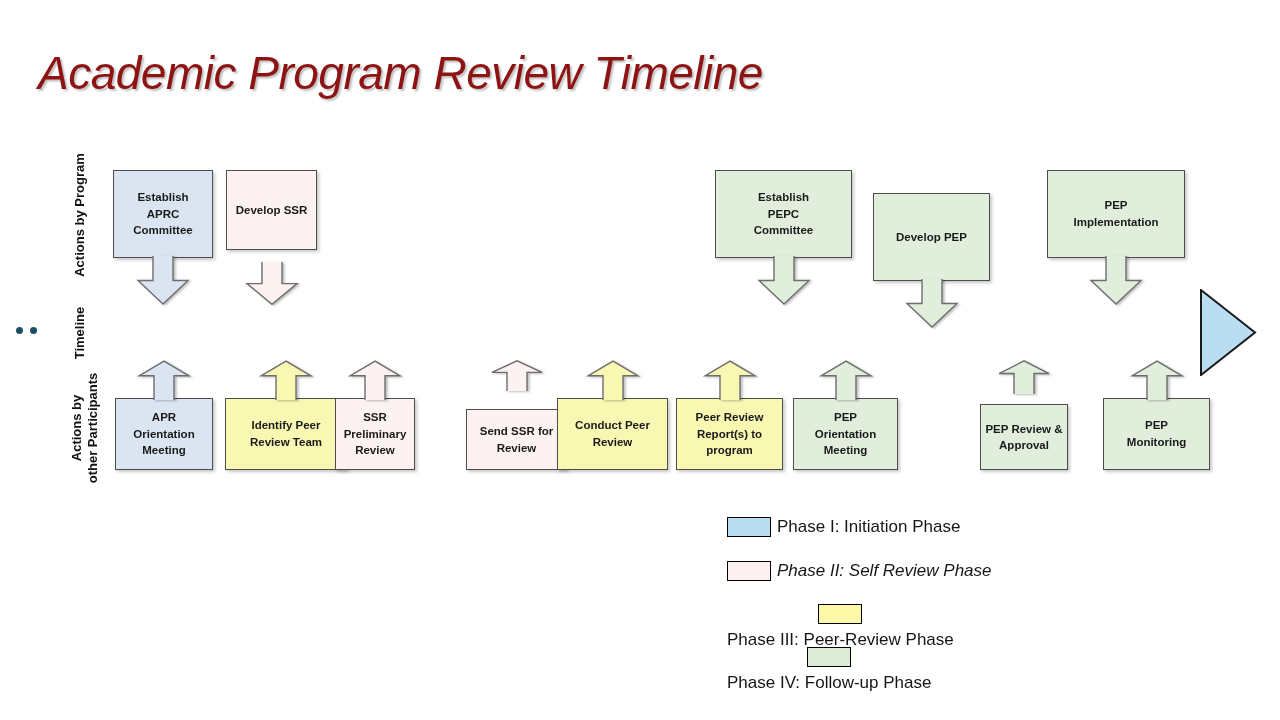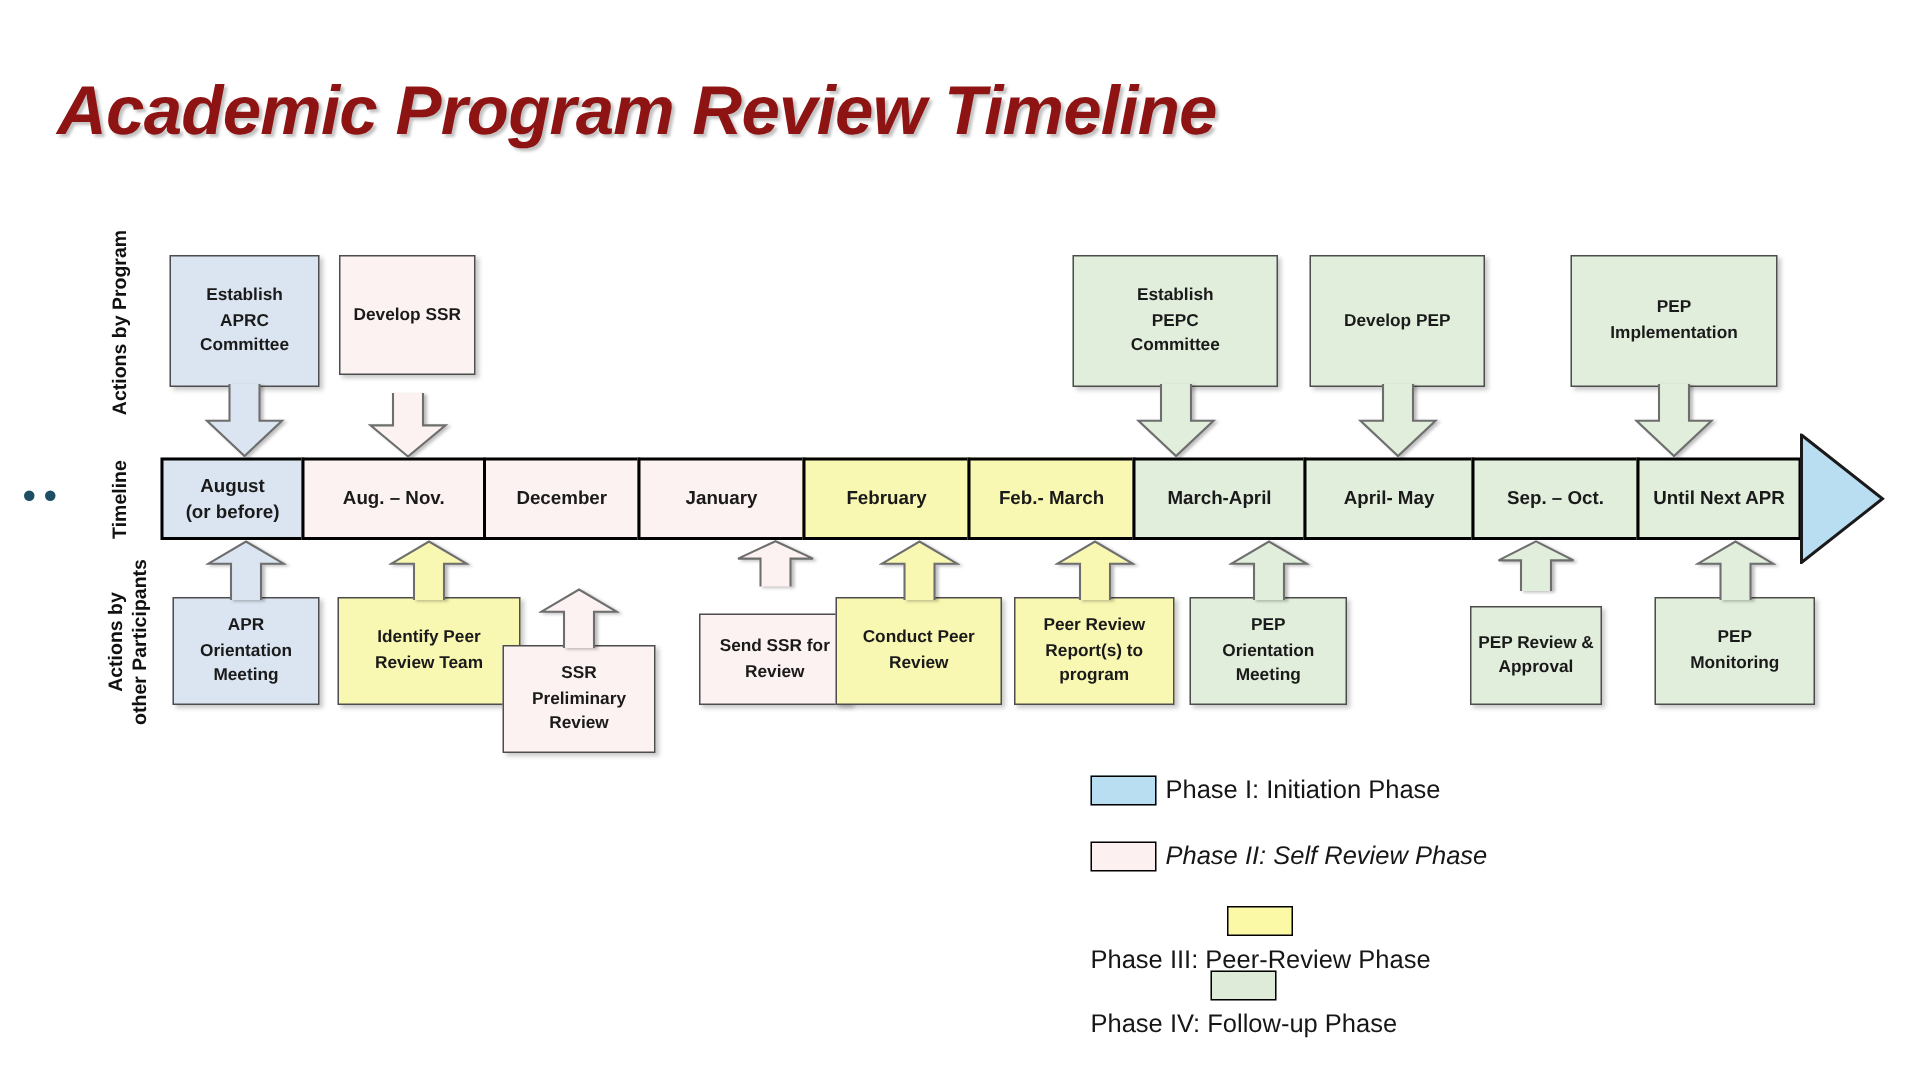--- a/index.html
+++ b/index.html
@@ -5,21 +5,21 @@
   * { margin:0; padding:0; box-sizing:border-box; }
   html,body { background:#fff; }
   .stage {
     position:relative; width:1280px; height:720px; background:#ffffff;
     font-family:"Liberation Sans", sans-serif; overflow:hidden;
   }
 
   
   .title {
     position:absolute; left:38px; top:46px;
-    font-size:46px; font-weight:bold; font-style:italic;
+    font-size:46px; font-weight:normal; font-style:italic;
     color:var(--title); letter-spacing:-0.5px; white-space:nowrap;
     text-shadow:2px 2px 2px rgba(120,120,120,0.45);
   }
 
   
   .dots { position:absolute; left:16px; top:327px; display:flex; gap:7px; }
   .dot  { width:7px; height:7px; border-radius:50%; background:var(--dot); }
 
   .rot {
     position:absolute; transform:rotate(-90deg);
@@ -70,26 +70,26 @@
   .action.bot .arr { margin-bottom:-2px; }
   .arr path { stroke:#6e6e6e; stroke-width:1.4; vector-effect:non-scaling-stroke; }
   .ph1 .abox, .ph1 .arr path { background:var(--phase1); fill:var(--phase1); }
   .ph2 .abox, .ph2 .arr path { background:var(--phase2); fill:var(--phase2); }
   .ph3 .abox, .ph3 .arr path { background:var(--phase3); fill:var(--phase3); }
   .ph4 .abox, .ph4 .arr path { background:var(--phase4); fill:var(--phase4); }
 
   .tb1 { left:113px;  width:100px; }
   .tb2 { left:226px;  width:91px;gap:14px;  }
   .tb3 { left:715px;  width:137px; }
-  .tb4 { left:873px;  width:117px; }
+  .tb4 { left:873px;  width:117px;margin-top:23px; }
   .tb5 { left:1047px; width:138px; }
 
   .bb1 { left:115px;  width:98px;  }
   .bb2 { left:225px;  width:122px; }
-  .bb3 { left:335px;  width:102px;margin-top:32px; }
+  .bb3 { left:335px;  width:80px; }
   .bb4 { left:466px;  width:101px;gap:20px; }
   .bb5 { left:557px;  width:111px; }
   .bb6 { left:676px;  width:107px; }
   .bb7 { left:793px;  width:105px; }
   .bb8 { left:980px;  width:88px;gap:12px; }
   .bb9 { left:1103px; width:107px; }
 
   
   .lrow { position:absolute; left:727px; height:22px; display:flex; align-items:center; gap:6px; }
   .lr1 { top:516px; } .lr2 { top:560px;font-style:italic; } .lr3 { top:604px;flex-direction:column; } .lr4 { top:647px;flex-direction:column; }
@@ -112,33 +112,20 @@
     <span class="dot"></span>
   </div>
 
   <div class="rot lbl-top">Actions by Program</div>
   <div class="rot lbl-mid">Timeline</div>
   <div class="rot lbl-bot">
     <div>Actions by</div>
     <div>other Participants</div>
   </div>
 
-  <div class="trow">
-    <div class="tcell">August
-(or before)</div>
-    <div class="tcell">Aug. – Nov.</div>
-    <div class="tcell">December</div>
-    <div class="tcell">January</div>
-    <div class="tcell">February</div>
-    <div class="tcell">Feb.- March</div>
-    <div class="tcell">March-April</div>
-    <div class="tcell">April- May</div>
-    <div class="tcell">Sep. – Oct.</div>
-    <div class="tcell">Until Next APR</div>
-  </div>
 
   <svg class="tarrow" viewBox="0 0 57 87" preserveAspectRatio="none">
     <polygon points="1,1 55,43.5 1,86"></polygon>
   </svg>
 
   <div class="action top ph1 tb1">
     <div class="abox">Establish
 APRC
 Committee</div>
     <svg class="arr" viewBox="0 0 54 48" preserveAspectRatio="none">

